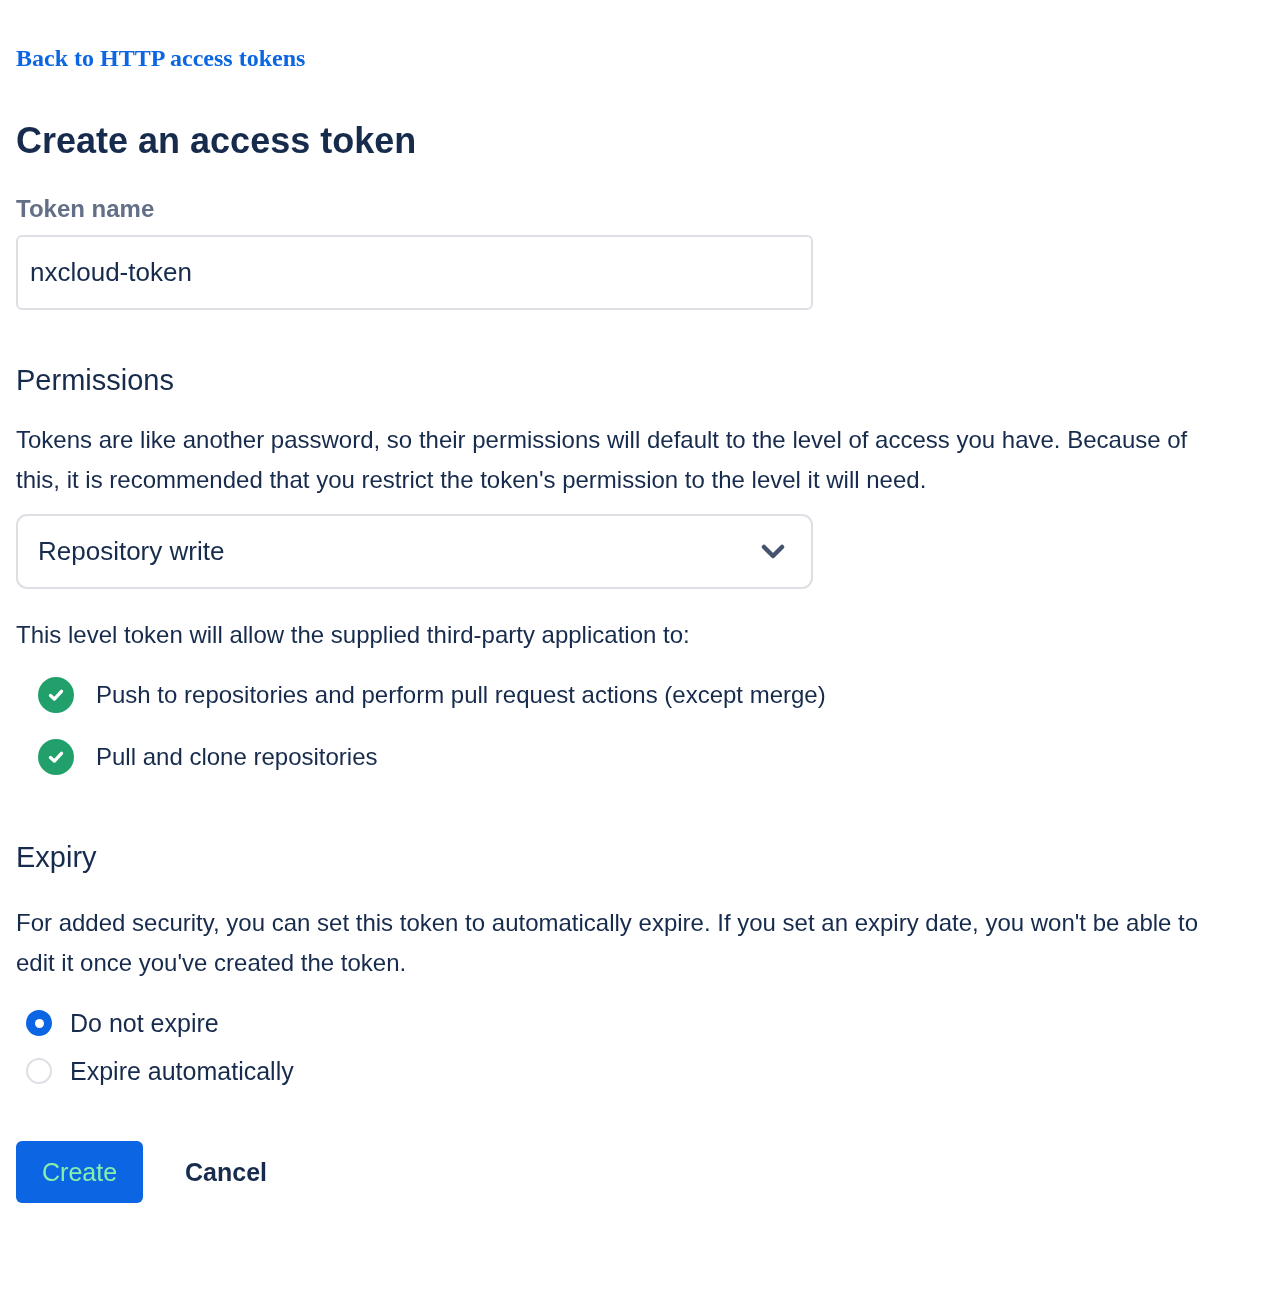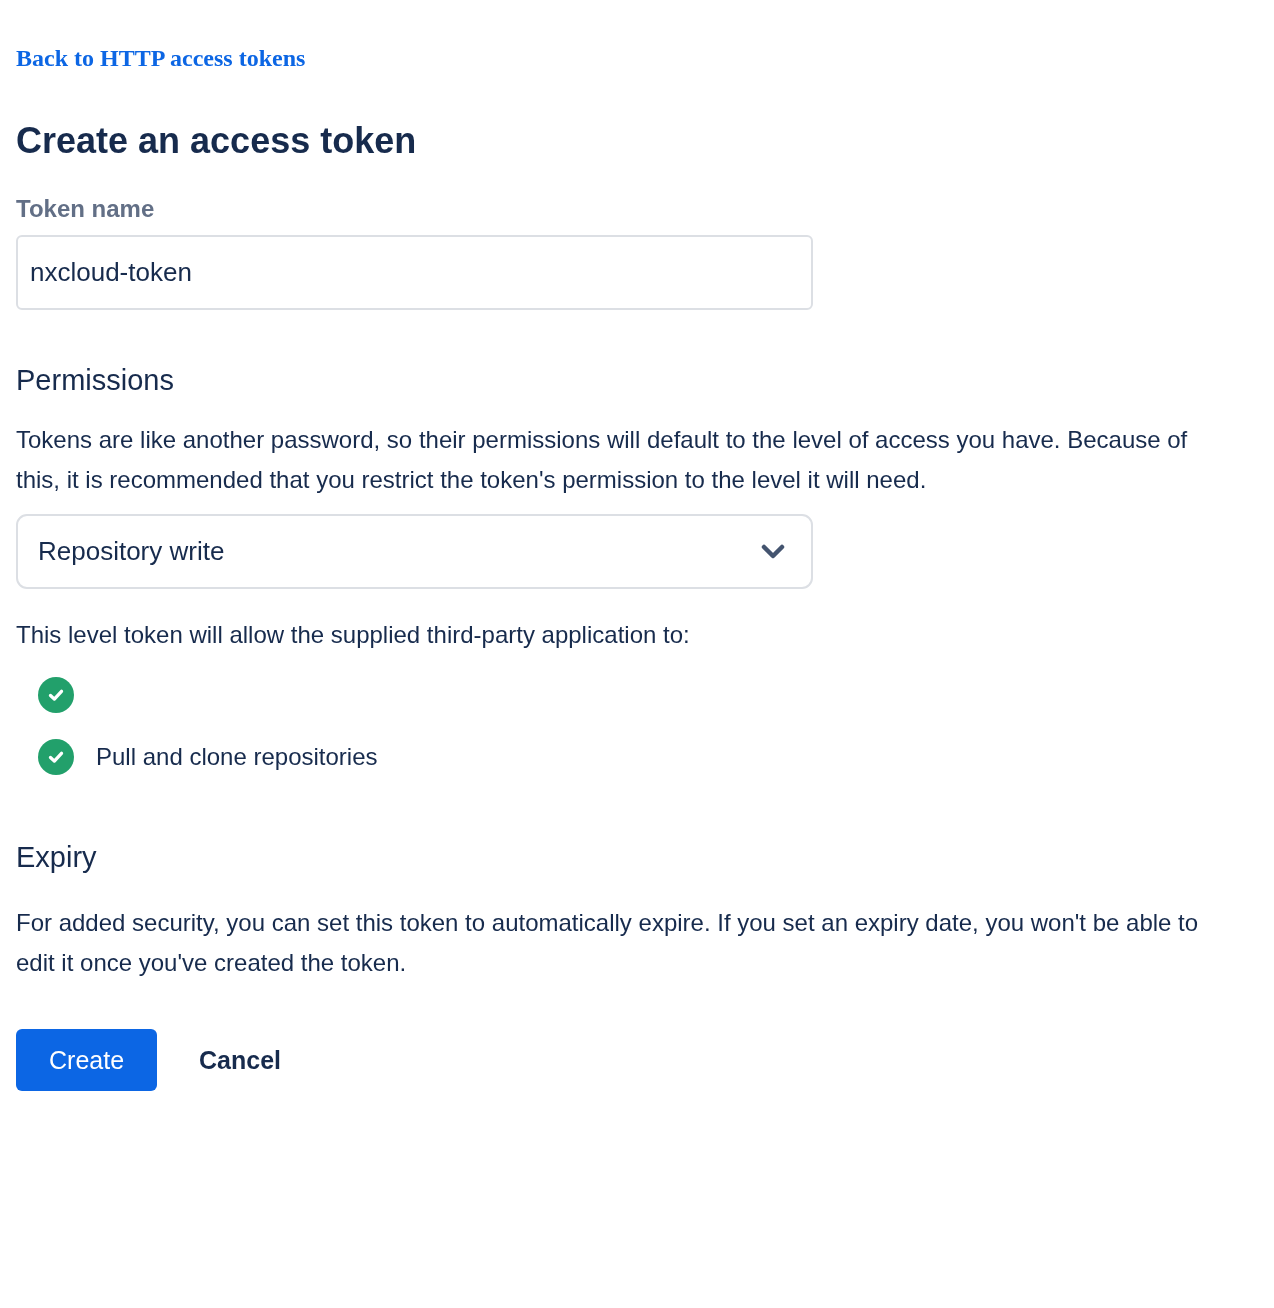--- a/index.html
+++ b/index.html
@@ -161,23 +161,23 @@
     font-size:25px;
     color:var(--navy);
   }
   .actions{
     margin-top:46px;
     display:flex;
     align-items:center;
   }
   .btn-primary{
     height:62px;
-    padding:0 33px;
+    padding:0 26px;
     background:var(--blue);
-    color:#ffffff;
+    color:#86efac;
     border:none;
     border-radius:6px;
     font-family:"Liberation Sans","DejaVu Sans",sans-serif;
     font-size:25px;
     font-weight:500;
     cursor:pointer;
   }
   .btn-subtle{
     margin-left:42px;
     background:transparent;
@@ -214,33 +214,44 @@
 
   <p class="body-text intro">This level token will allow the supplied third-party application to:</p>
 
   <ul class="capability-list">
     <li class="capability-item">
       <span class="check-circle">
         <svg width="22" height="22" viewBox="0 0 24 24">
           <path d="M6 12.5 L10.2 16.5 L18 8" fill="none" stroke="#ffffff" stroke-width="3.6" stroke-linecap="round" stroke-linejoin="round"></path>
         </svg>
       </span>
+      <span class="capability-text">Push to repositories and perform pull request actions (except merge)</span>
     </li>
     <li class="capability-item">
       <span class="check-circle">
         <svg width="22" height="22" viewBox="0 0 24 24">
           <path d="M6 12.5 L10.2 16.5 L18 8" fill="none" stroke="#ffffff" stroke-width="3.6" stroke-linecap="round" stroke-linejoin="round"></path>
         </svg>
       </span>
       <span class="capability-text">Pull and clone repositories</span>
     </li>
   </ul>
 
   <h2 class="expiry">Expiry</h2>
   <p class="body-text expiry-desc">For added security, you can set this token to automatically expire. If you set an expiry date, you won't be able to edit it once you've created the token.</p>
 
+  <div class="radio-group">
+    <label class="radio-option">
+      <span class="radio selected"></span>
+      <span class="radio-label">Do not expire</span>
+    </label>
+    <label class="radio-option">
+      <span class="radio"></span>
+      <span class="radio-label">Expire automatically</span>
+    </label>
+  </div>
 
   <div class="actions">
     <button class="btn-primary">Create</button>
     <button class="btn-subtle">Cancel</button>
   </div>
 
 </div>
 
 </body></html>

